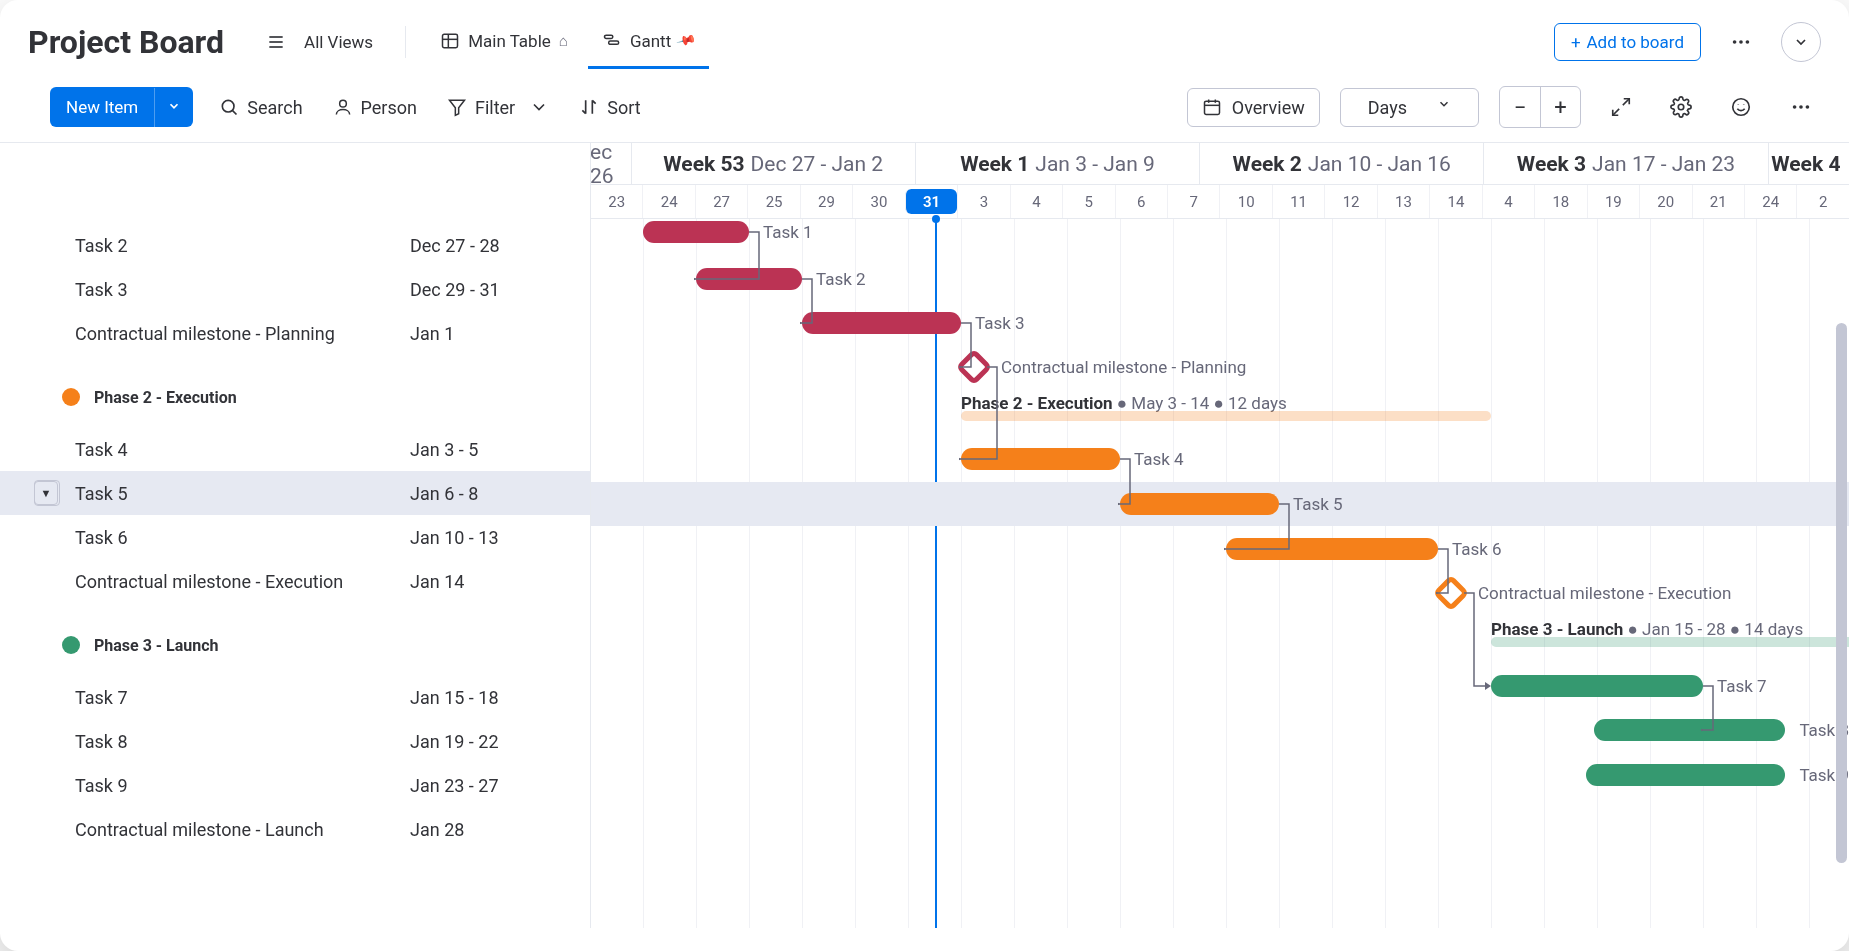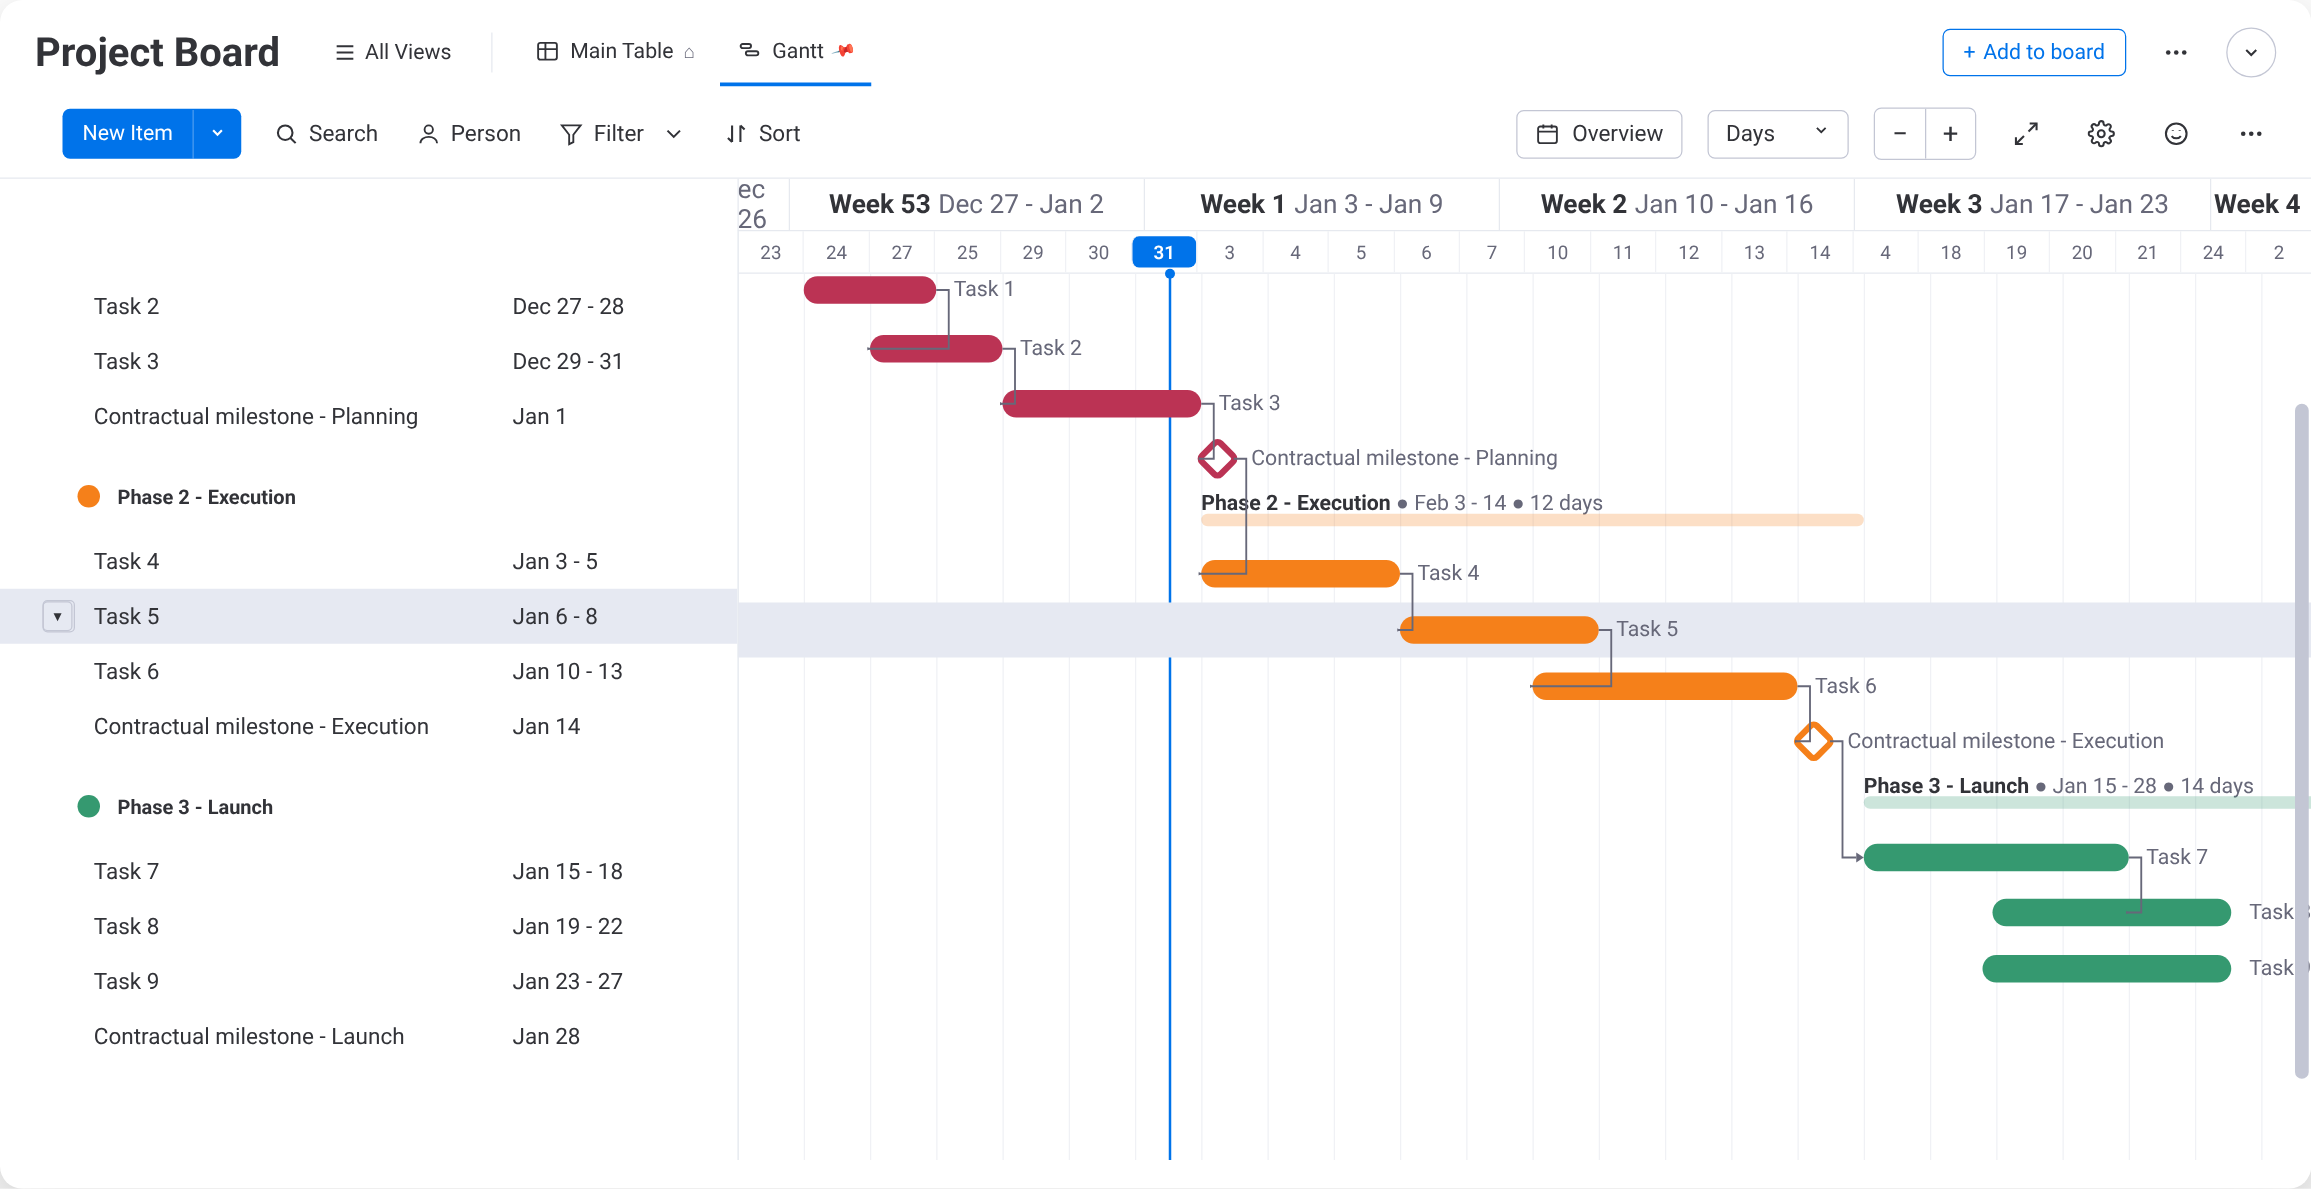--- a/index.html
+++ b/index.html
@@ -1,40 +1,40 @@
 <!DOCTYPE html>
 <html><head>
 <meta charset="utf-8">
 <style>
 *{box-sizing:border-box;margin:0;padding:0;font-family:-apple-system,BlinkMacSystemFont,"Segoe UI",Roboto,sans-serif}
 body{background:#fff;color:#323338;overflow:hidden}
 .app{width:1849px;height:951px;position:relative;background:#fff;border-radius:18px;overflow:hidden;box-shadow:0 20px 60px rgba(0,0,0,.25)}
 .header{display:flex;align-items:center;padding:12px 28px 0 28px;gap:20px;height:72px;border-bottom:1px solid transparent}
 .title{font-size:32px;font-weight:700;margin-right:10px}
-.header-btn{display:flex;align-items:center;gap:6px;padding:8px 12px;font-size:17px;color:#323338;cursor:pointer;border-radius:4px}
+.header-btn{display:flex;align-items:center;gap:18px;padding:8px 12px;font-size:17px;color:#323338;cursor:pointer;border-radius:4px}
 .header-btn svg{width:20px;height:20px}
 .vdiv{width:1px;height:32px;background:#e6e9ef}
 .tabs{display:flex;gap:6px}
 .tab{display:flex;align-items:center;gap:8px;padding:14px 14px 16px;font-size:17px;cursor:pointer;position:relative;color:#323338}
 .tab.active::after{content:"";position:absolute;bottom:-2px;left:0;right:0;height:3px;background:#0073ea}
 .pin{font-size:13px;transform:rotate(30deg);color:#676879}
 .home-ic{font-size:15px;color:#676879}
 .spacer{flex:1}
 .add-board{display:flex;align-items:center;gap:6px;border:1px solid #0073ea;color:#0073ea;padding:8px 16px;border-radius:6px;font-size:17px;cursor:pointer}
 .icon-btn{width:40px;height:40px;display:flex;align-items:center;justify-content:center;cursor:pointer;border-radius:4px;color:#323338}
 .icon-btn.circ{border:1px solid #c3c6d4;border-radius:50%}
 .toolbar{display:flex;align-items:center;padding:14px 28px 14px 50px;gap:22px;border-bottom:1px solid #e6e9ef}
 .new-item{display:flex;align-items:center;background:#0073ea;color:#fff;border-radius:6px;overflow:hidden;cursor:pointer}
 .new-item .lbl{padding:10px 16px;font-size:17px}
 .new-item .dd{padding:10px 12px;border-left:1px solid rgba(255,255,255,.3)}
 .tb-btn{display:flex;align-items:center;gap:8px;font-size:18px;color:#323338;cursor:pointer;padding:6px 4px}
 .tb-btn svg{width:20px;height:20px}
 .right-tools{display:flex;align-items:center;gap:20px}
 .ov-btn{display:flex;align-items:center;gap:10px;border:1px solid #c3c6d4;padding:8px 14px;border-radius:6px;font-size:18px;cursor:pointer}
-.days-sel{display:flex;gap:30px;border:1px solid #c3c6d4;padding:8px 14px;border-radius:6px;font-size:18px;cursor:pointer}
+.days-sel{display:flex;gap:30px;border:1px solid #c3c6d4;padding:8px 27px;border-radius:6px;font-size:18px;cursor:pointer}
 .zoom{display:flex;border:1px solid #c3c6d4;border-radius:6px;overflow:hidden}
 .zoom>div{width:40px;height:40px;display:flex;align-items:center;justify-content:center;cursor:pointer;font-size:22px}
 .zoom>div+div{border-left:1px solid #c3c6d4}
 .content{position:relative;height:calc(100% - 166px);display:flex}
 .side{width:590px;flex-shrink:0;padding-top:76px;overflow:hidden}
 .row{display:flex;align-items:center;height:44px;padding-left:75px;padding-right:20px;cursor:pointer}
 .row .nm{flex:1;font-size:18px;color:#323338}
 .row .dt{width:160px;font-size:18px;color:#323338}
 .row.sel{background:#e6e9f2}
 .row.sel::before{content:"";position:absolute;left:34px;width:24px;height:24px;border:1px solid #c3c6d4;border-radius:4px;display:flex;align-items:center;justify-content:center}
@@ -350,21 +350,21 @@
           <div class="vline" style="left: 795px;"></div>
           <div class="vline" style="left: 848px;"></div>
           <div class="vline" style="left: 901px;"></div>
           <div class="vline" style="left: 954px;"></div>
           <div class="vline" style="left: 1007px;"></div>
           <div class="vline" style="left: 1060px;"></div>
           <div class="vline" style="left: 1113px;"></div>
           <div class="vline" style="left: 1166px;"></div>
           <div class="vline" style="left: 1219px;"></div>
           <div class="today-line" style="left: 344.5px;"></div>
-          <div class="phead" style="left: 371px; top: 172px;"><b>Phase 2 - Execution</b>&nbsp;<span>● Feb 3 - 14 ● 12 days</span><div class="pl" style="width:530px;left:0;background:#f5801a40"></div></div>
+          <div class="phead" style="left: 371px; top: 172px;"><b>Phase 2 - Execution</b>&nbsp;<span>● May 3 - 14 ● 12 days</span><div class="pl" style="width:530px;left:0;background:#f5801a40"></div></div>
           <div class="phead" style="left: 901px; top: 398px;"><b>Phase 3 - Launch</b>&nbsp;<span>● Jan 15 - 28 ● 14 days</span><div class="pl" style="width:742px;left:0;background:#35997040"></div></div>
           <div class="grow" style="top: -9px; left: 0px; right: 0px;">
             <div style="width:53px"></div>
             <div class="bar" style="width:106px;background:#bb3354"></div>
             <div class="bar-lbl">Task 1</div>
           </div>
           <div class="grow" style="top: 38px; left: 0px; right: 0px;">
             <div style="width:106px"></div>
             <div class="bar" style="width:106px;background:#bb3354"></div>
             <div class="bar-lbl">Task 2</div>

